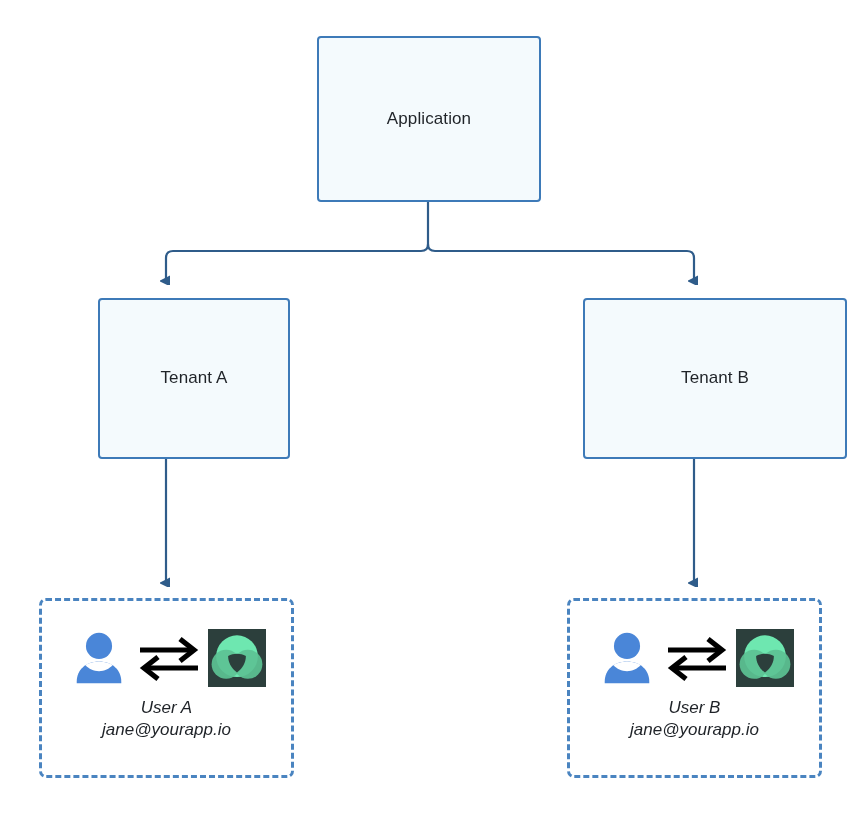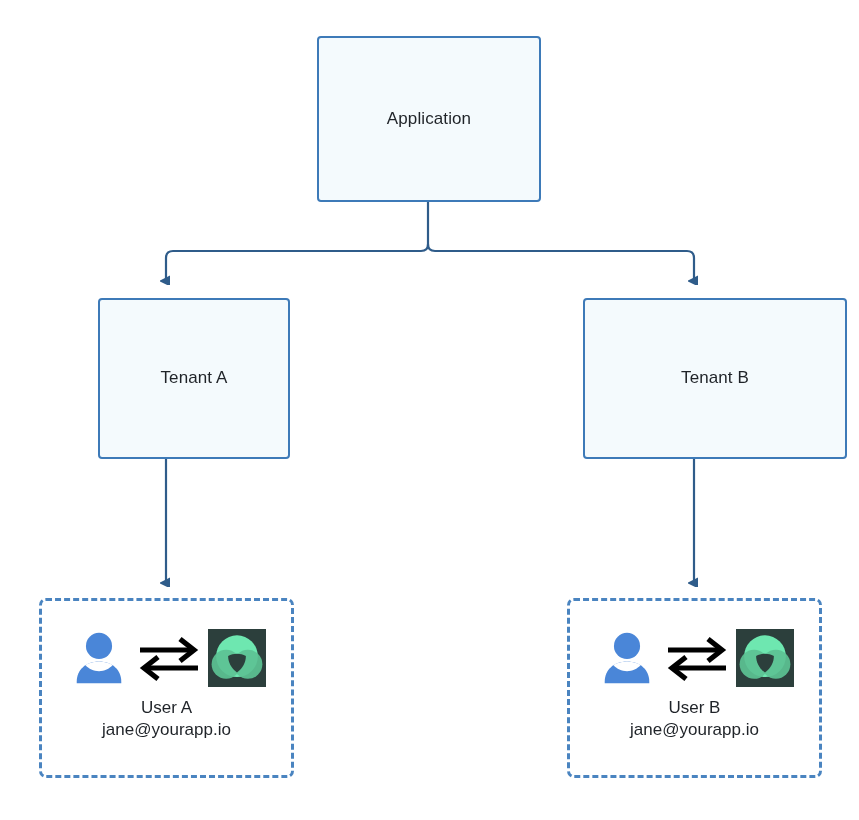--- a/index.html
+++ b/index.html
@@ -47,20 +47,21 @@
     letter-spacing: 0.1px;
     line-height: 1.2;
     text-align: center;
   }
   .group-box {
     position: absolute;
     box-sizing: border-box;
     background: transparent;
     border: 3px dashed #4a84c0;
     border-radius: 7px;
+    font-style: italic;
   }
   .group-inner {
     position: absolute;
     left: 0;
     top: 0;
     width: 100%;
     height: 100%;
     display: flex;
     flex-direction: column;
     align-items: center;

